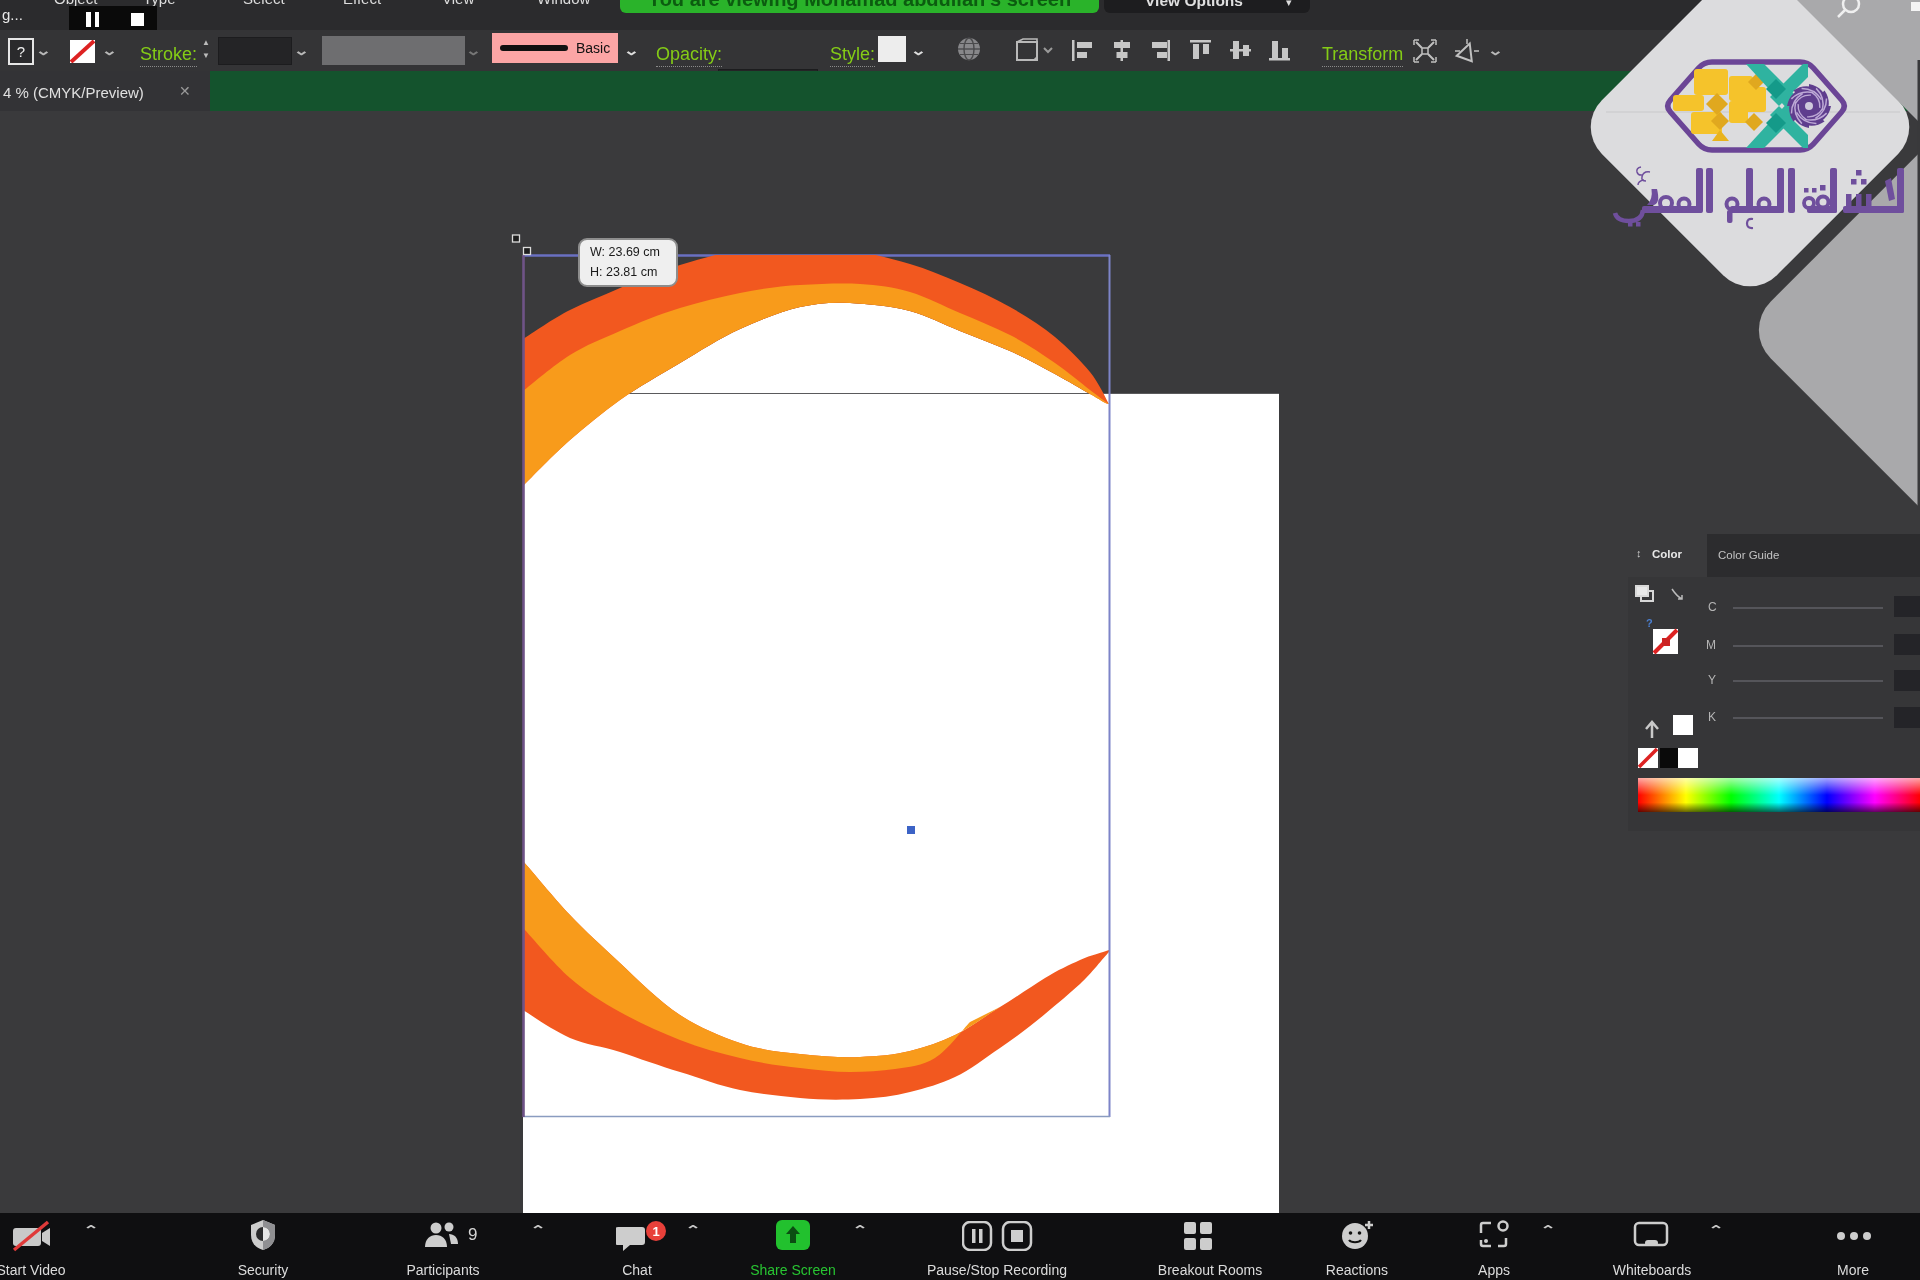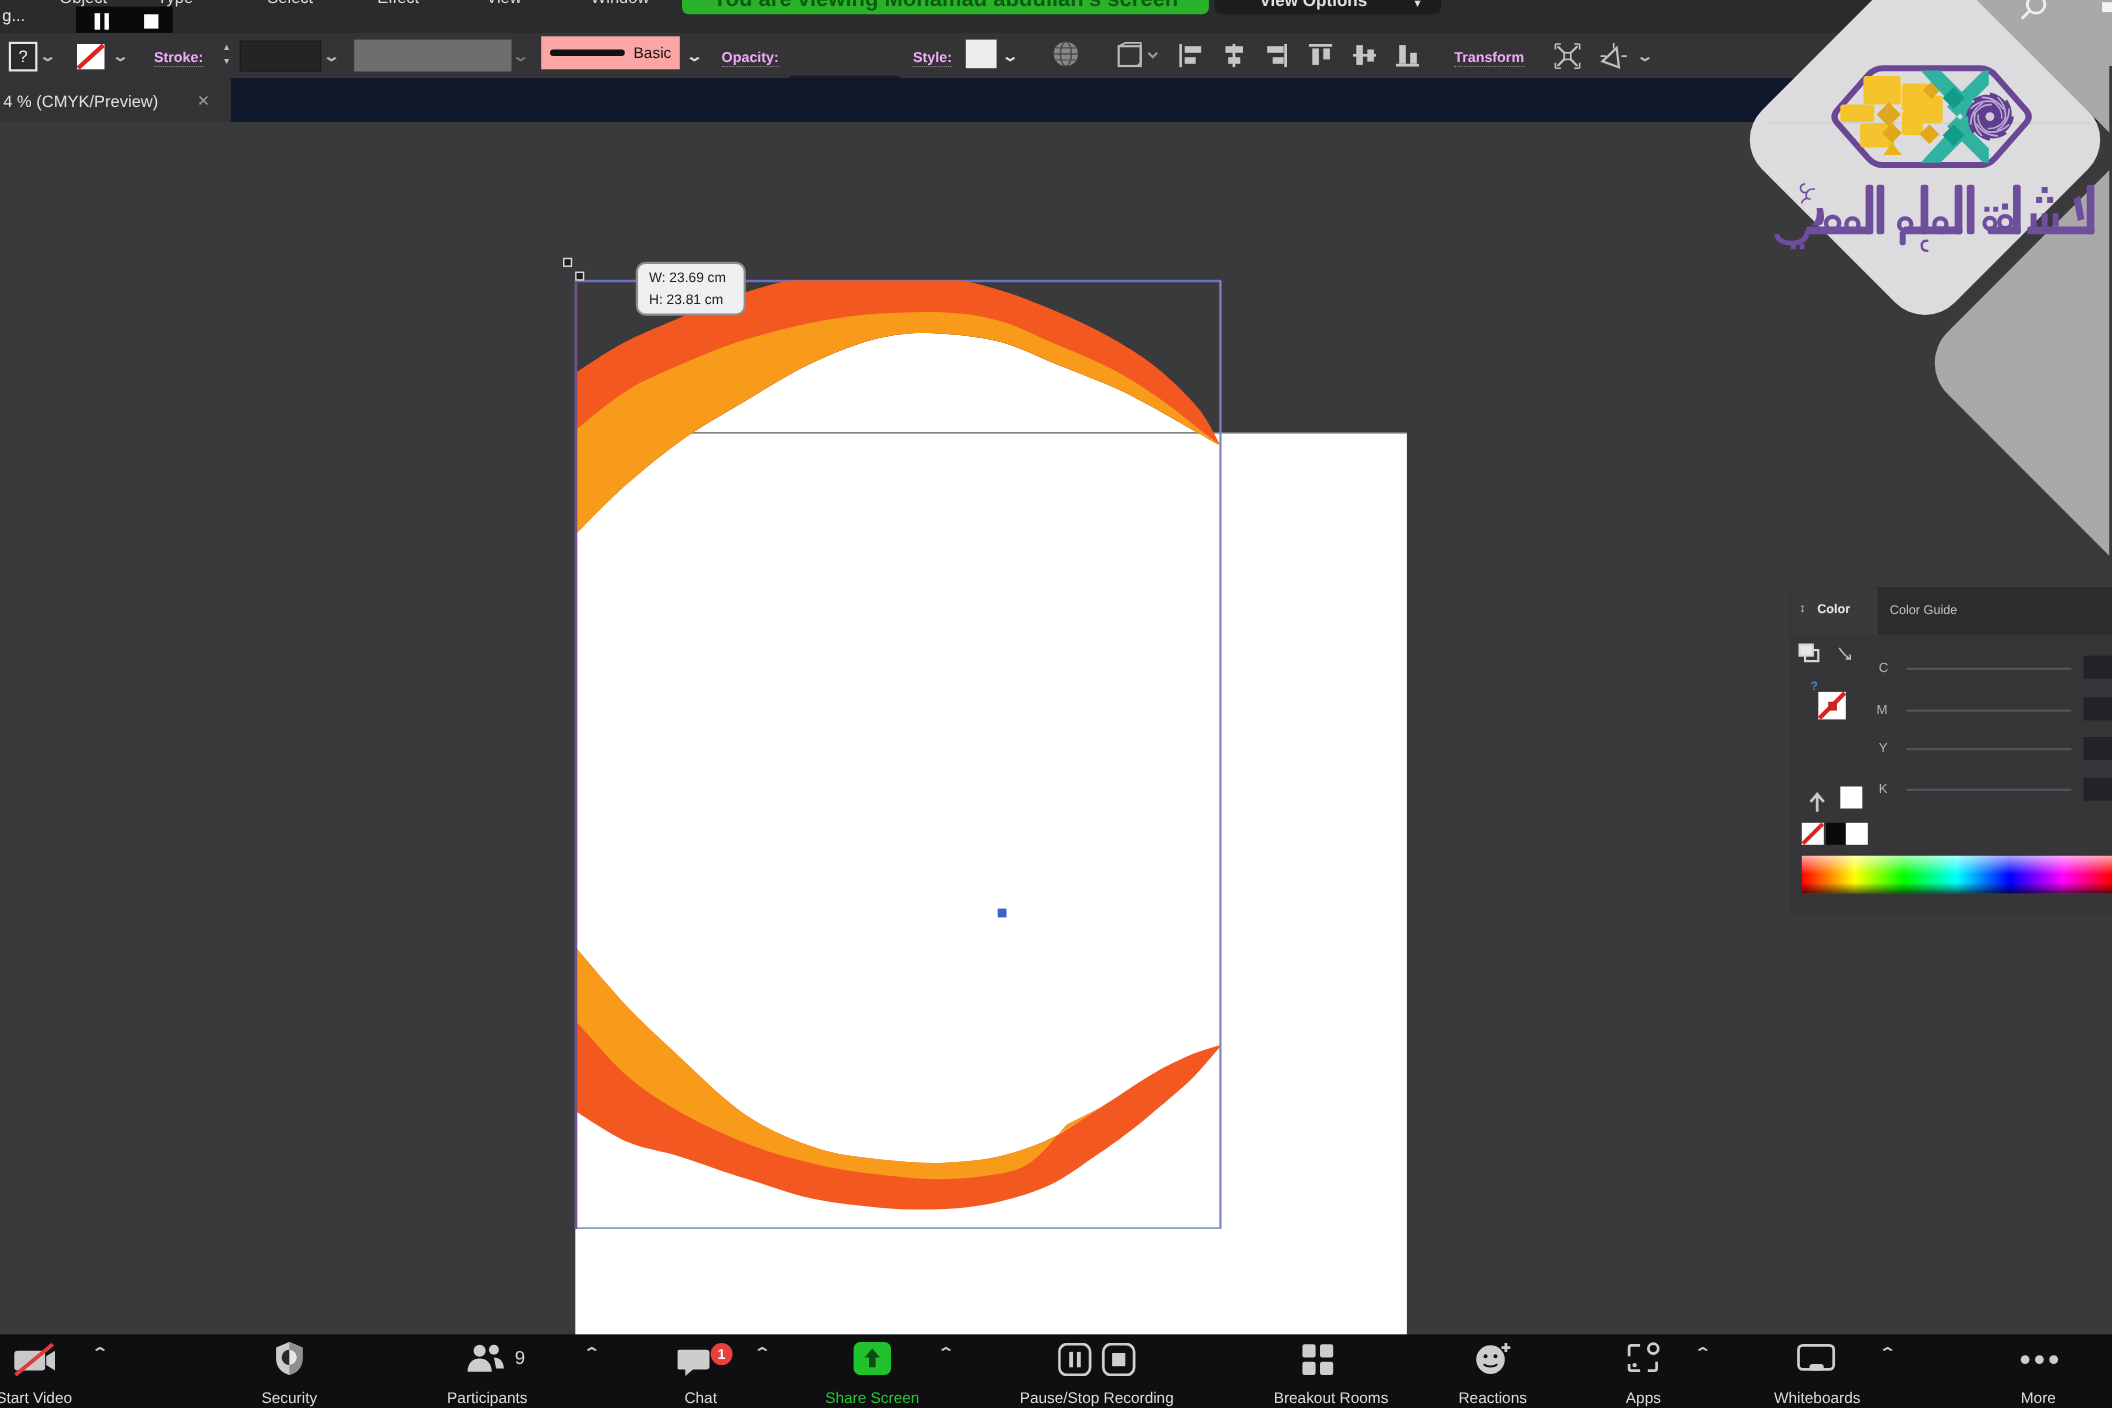--- a/index.html
+++ b/index.html
@@ -1,24 +1,24 @@
 <!DOCTYPE html>
 <html><head>
 <meta charset="utf-8">
 <style>
   html,body{margin:0;padding:0;width:1920px;height:1280px;overflow:hidden;background:#3a3a3c;font-family:"Liberation Sans",sans-serif;}
   .abs{position:absolute;}
   #menubar{position:absolute;left:0;top:0;width:1920px;height:30px;background:#2b2b2d;overflow:hidden;}
   .menu{position:absolute;top:-10px;color:#ddd;font-size:15px;}
   #toolbar{position:absolute;left:0;top:30px;width:1920px;height:41px;background:#343436;}
-  #tabrow{position:absolute;left:0;top:71px;width:1920px;height:40px;background:#0f172a;}
+  #tabrow{position:absolute;left:0;top:71px;width:1920px;height:40px;background:#14532d;}
   #tab{position:absolute;left:0;top:0;width:210px;height:40px;background:#333336;}
   #canvas{position:absolute;left:0;top:111px;width:1920px;height:1102px;background:#3a3a3c;}
   .chev{position:absolute;color:#b8b8b8;font-size:13px;font-weight:bold;transform:scaleX(1.5);}
-  .lbl{position:absolute;color:#f0abfc;font-size:13px;font-weight:bold;}
+  .lbl{position:absolute;color:#84cc16;font-size:18px;}
   .dotu{border-bottom:1px dotted #8a8a8a;padding-bottom:1px;}
   .dbox{position:absolute;background:#242426;border:1px solid #1c1c1e;}
   
   #zbar{position:absolute;left:0;top:1213px;width:1920px;height:67px;background:#0f0f11;}
   .zlbl{position:absolute;top:49px;color:#dcdcdc;font-size:14px;white-space:nowrap;transform:translateX(-50%);}
   .zchev{position:absolute;top:10px;color:#c9c9c9;font-size:12px;font-weight:bold;transform:scaleX(1.6);}
   
   #cpanel{position:absolute;left:1628px;top:534px;width:292px;height:297px;background:#363638;}
   #cphead{position:absolute;left:0;top:0;width:292px;height:43px;background:#2c2c2e;}
   .cmyk{position:absolute;color:#b5b5b5;font-size:12px;}

